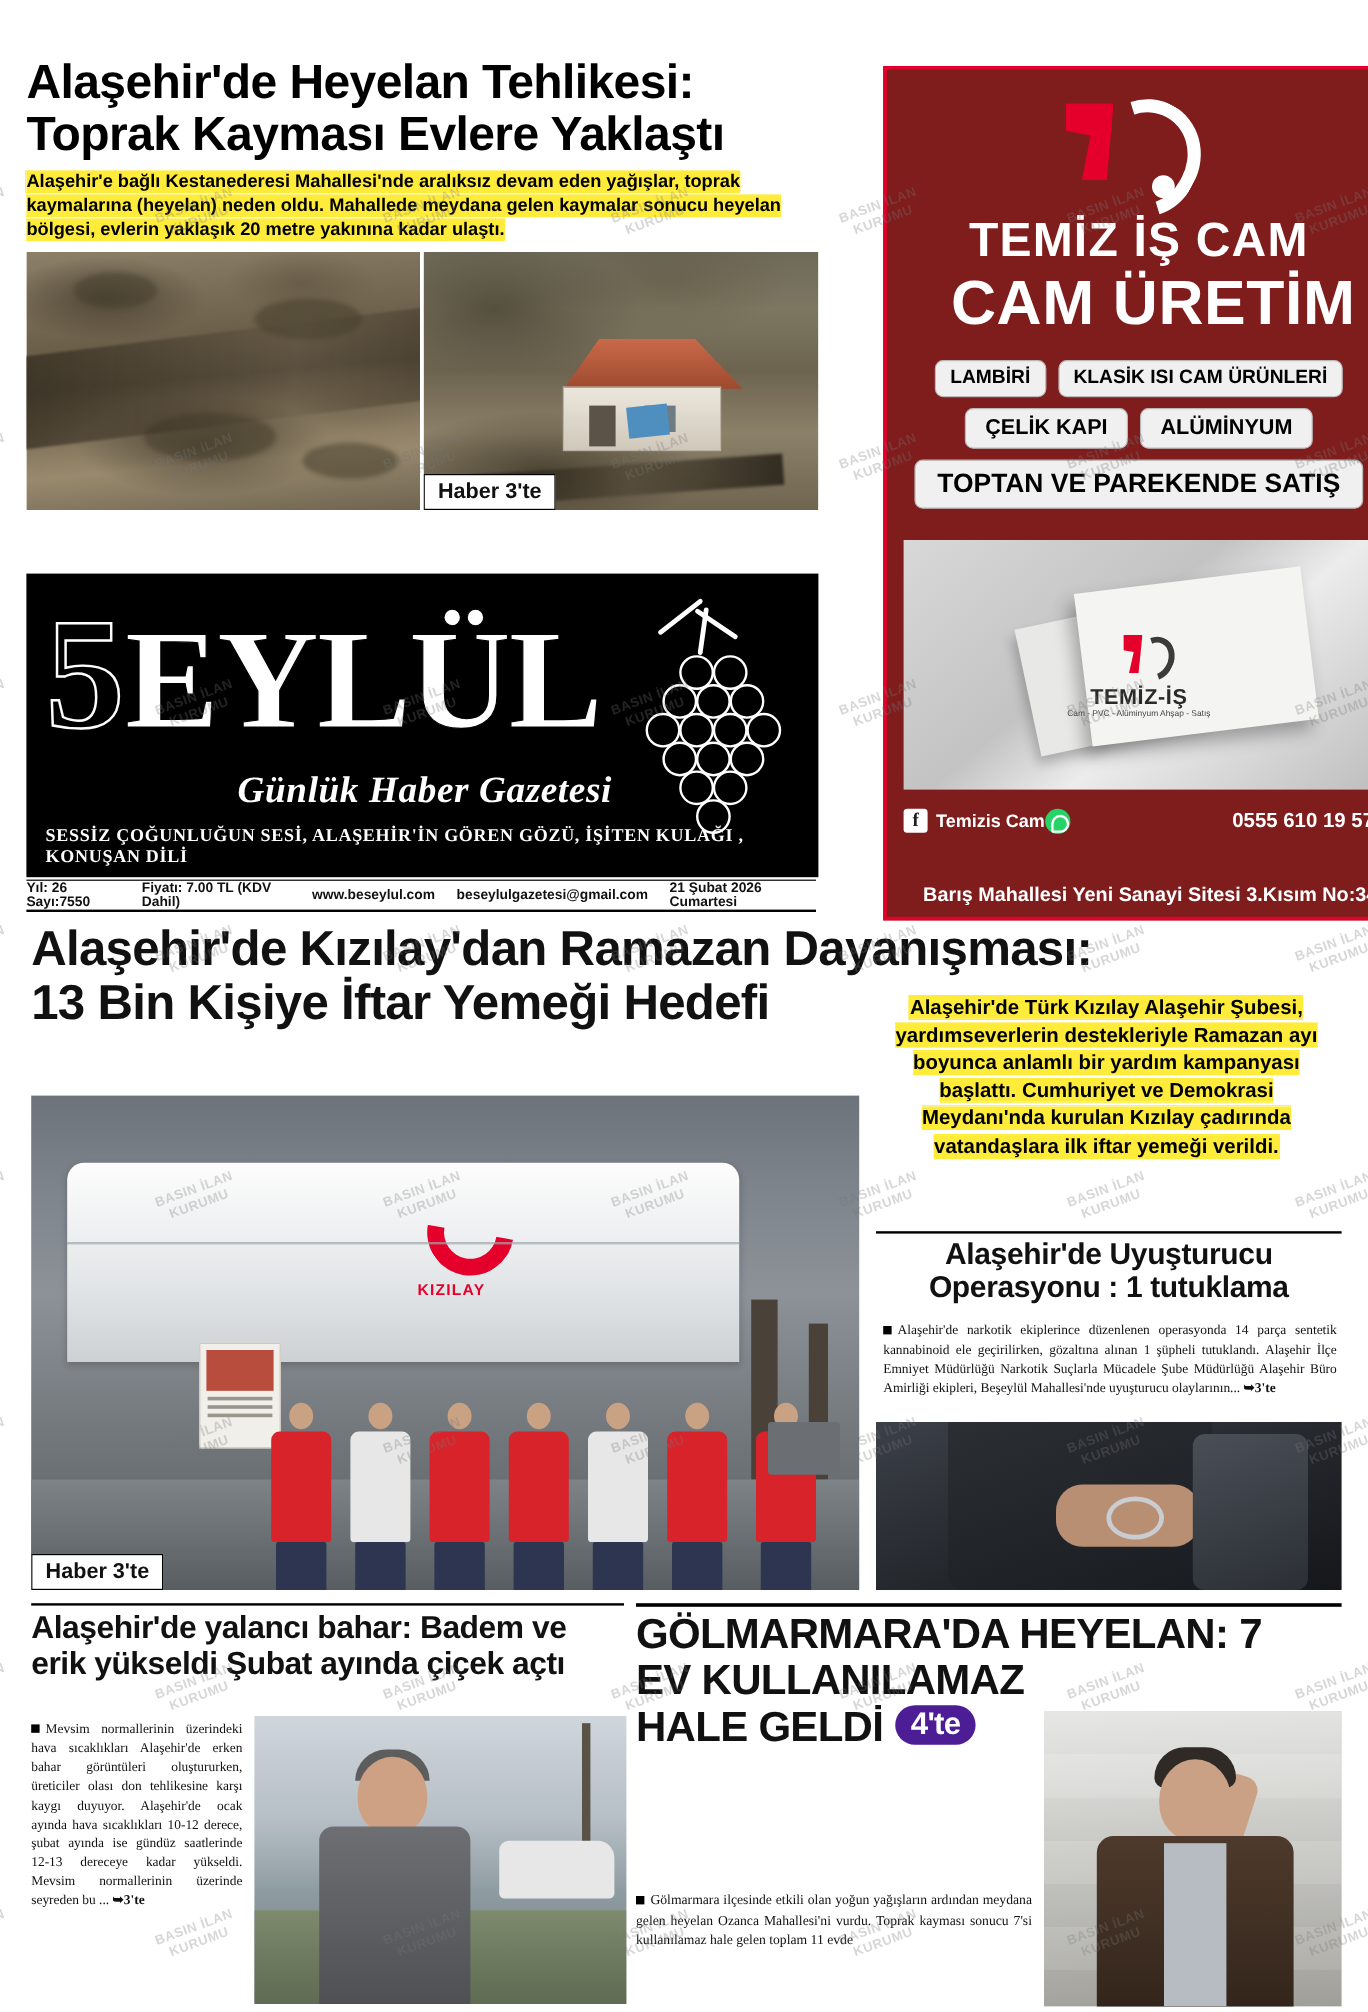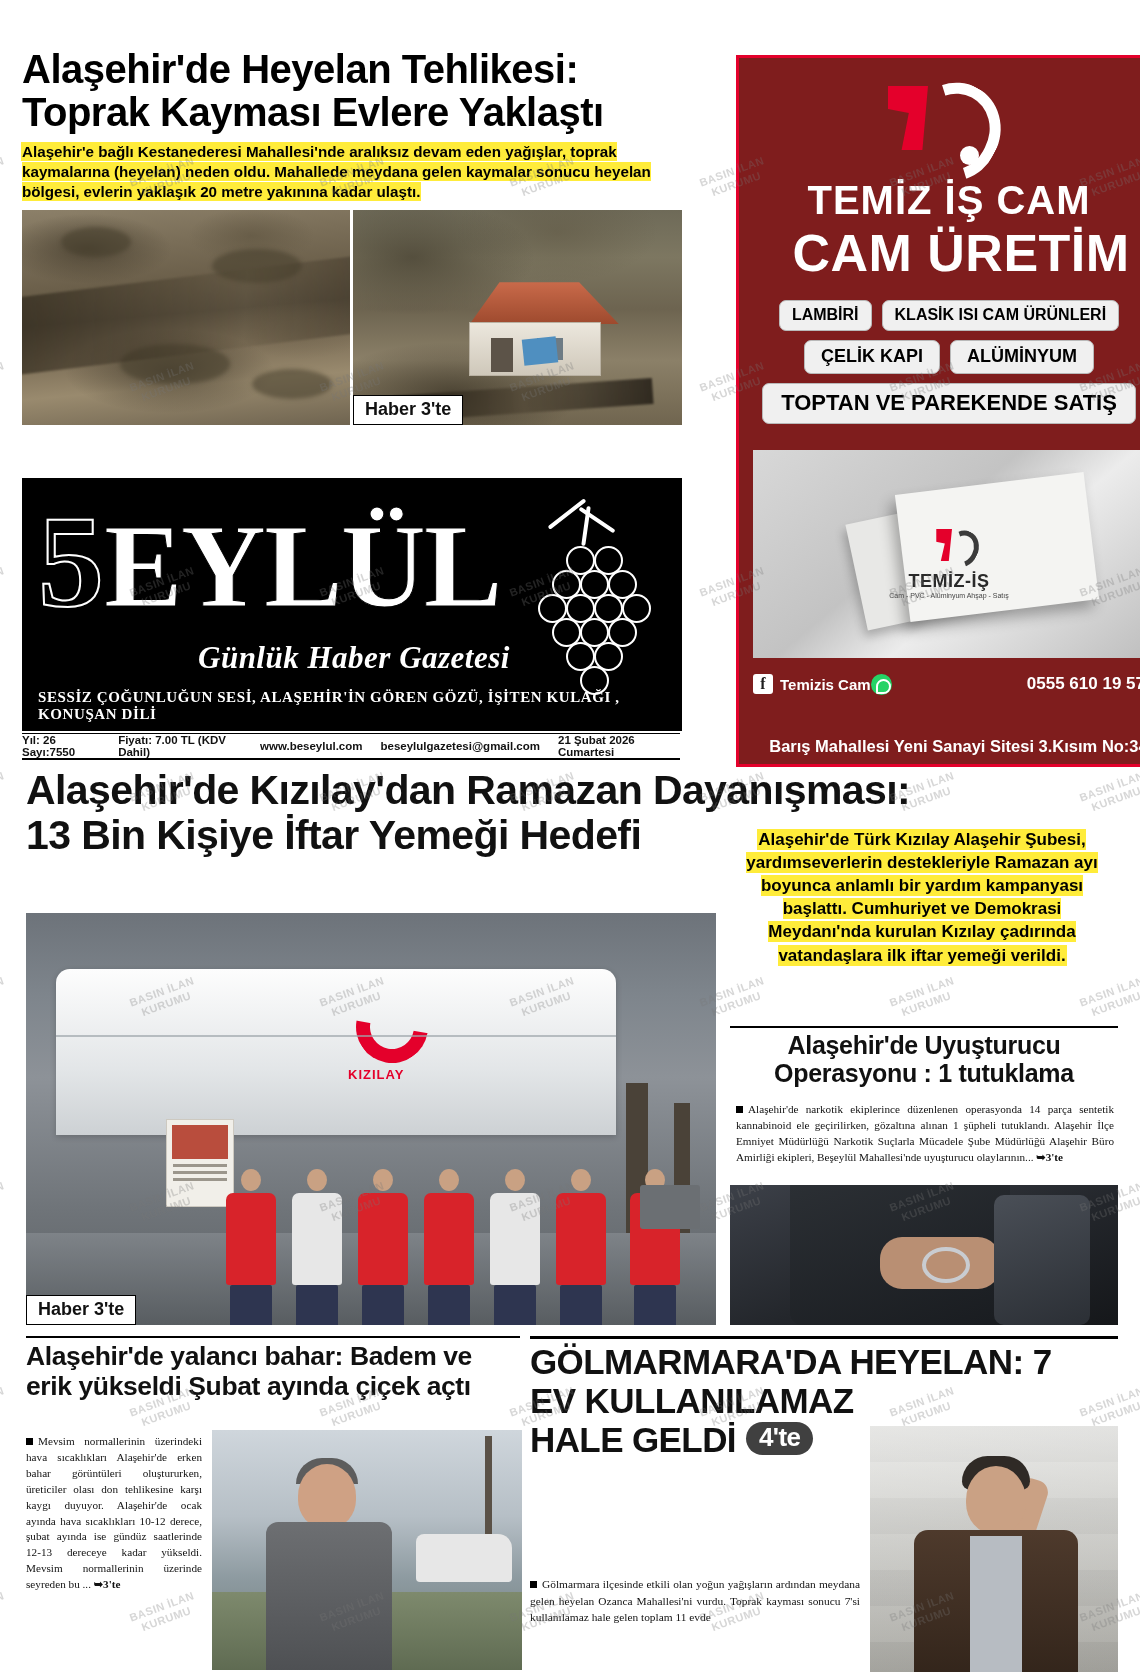--- a/index.html
+++ b/index.html
@@ -730,21 +730,21 @@
     position: absolute;
     left: 530px; top: 1342px;
     width: 600px;
     font-weight: bold;
     font-size: 35px;
     line-height: 1.12;
     letter-spacing: -0.6px;
   }
   .gm-badge {
     display: inline-block;
-    background: #404040;
+    background: #4c1d95;
     color: #fff;
     font-weight: bold;
     font-size: 26px;
     padding: 1px 13px 3px 13px;
     border-radius: 18px;
     vertical-align: 6px;
     margin-left: 10px;
   }
   .gm-body {
     position: absolute;

